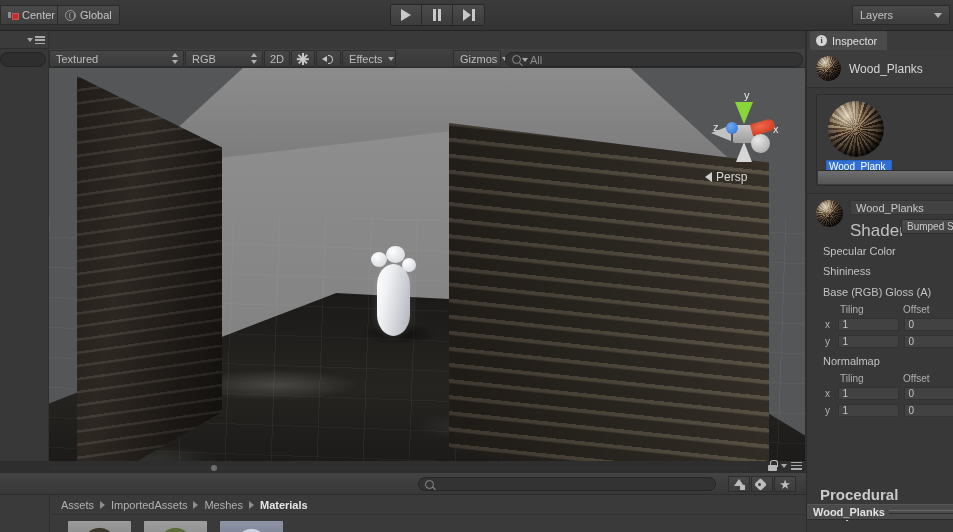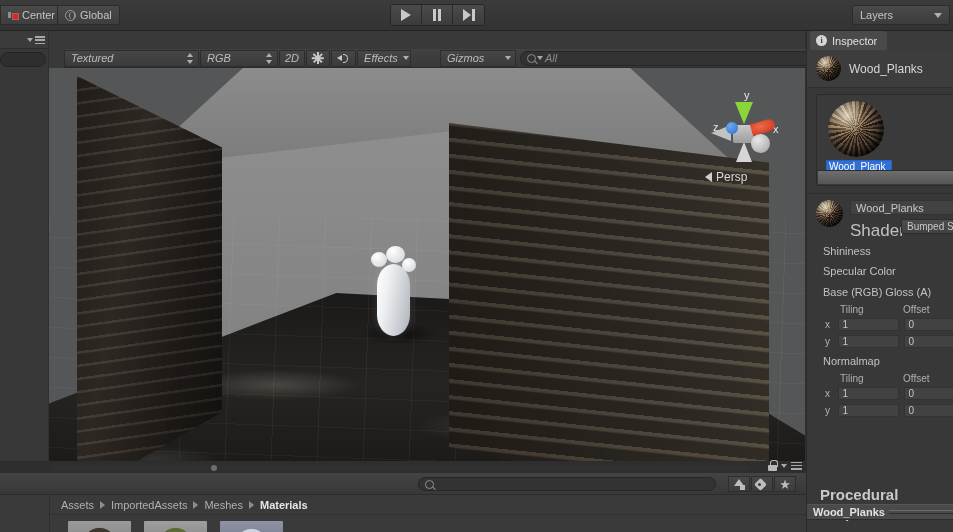--- a/index.html
+++ b/index.html
@@ -139,24 +139,24 @@
     width:11px;height:11px;border-radius:50%;background:#d0d0d0;flex:0 0 auto;
     clip-path: polygon(100% 18%, 44% 50%, 100% 82%, 100% 100%, 0 100%, 0 0, 100% 0);
   }
   #scene-tab-menu {
     position:absolute; right:4px; top:4px; width:18px;height:10px;
     display:flex;align-items:center;gap:2px; cursor:default;
   }
 
   
   #scene-toolbar {
-    position:absolute; left:15px; top:18px; width:756px; height:19px;
+    position:absolute; left:0; top:18px; width:756px; height:19px;
     background: linear-gradient(#414141, #383838);
     border-bottom:1px solid #2b2b2b;
-    display:flex; align-items:center;font-style:italic;
+    display:flex; align-items:flex-end;
   }
   .st-dd {
     height:17px; display:flex;align-items:center; padding:0 4px 0 6px;
     background:linear-gradient(#464646,#3b3b3b); border:1px solid #2d2d2d;
     color:#bdbdbd; margin-right:1px; cursor:default; border-radius:1px;
   }
   .updown { width:7px;height:11px;margin-left:6px;position:relative;flex:0 0 auto; }
   .updown::before{content:'';position:absolute;left:0;top:0;width:0;height:0;
     border-left:3.5px solid transparent;border-right:3.5px solid transparent;border-bottom:4px solid #b0b0b0;}
   .updown::after{content:'';position:absolute;left:0;bottom:0;width:0;height:0;
@@ -558,21 +558,21 @@
           </span>
         </span>
       </div>
       <div class="st-btn">
         <span class="spk-ico"></span>
       </div>
       <div class="st-dd" style="width:54px">
         <span style="flex:1">Effects</span>
         <span class="caret-sm"></span>
       </div>
-      <div class="st-dd" id="gizmos-dd" style="width:76px">
+      <div class="st-dd" id="gizmos-dd" style="width:48px">
         <span style="flex:1">Gizmos</span>
         <span class="caret-sm"></span>
       </div>
       <div id="scene-search">
         <span class="mag"></span>
         <span class="mini-caret"></span>
         <span class="sv">All</span>
       </div>
     </div>
 
@@ -630,22 +630,22 @@
     </div>
 
     <div id="mat-row">
       <span class="mat-orb" id="mat-orb2"></span>
       <div id="mat-name-field">Wood_Planks</div>
       <span id="shader-label">Shader</span>
       <div id="shader-dd">Bumped Sp</div>
     </div>
 
     <div id="props-area">
+      <div class="prop-label">Specular Color</div>
       <div class="prop-label">Shininess</div>
-      <div class="prop-label">Specular Color</div>
 
       <div class="tex-block">
         <div class="prop-label">Base (RGB) Gloss (A)</div>
         <div class="to-head">
           <span class="c1">Tiling</span>
           <span>Offset</span>
         </div>
         <div class="to-row">
           <span class="ax">x</span>
           <span class="to-in w1">1</span>

